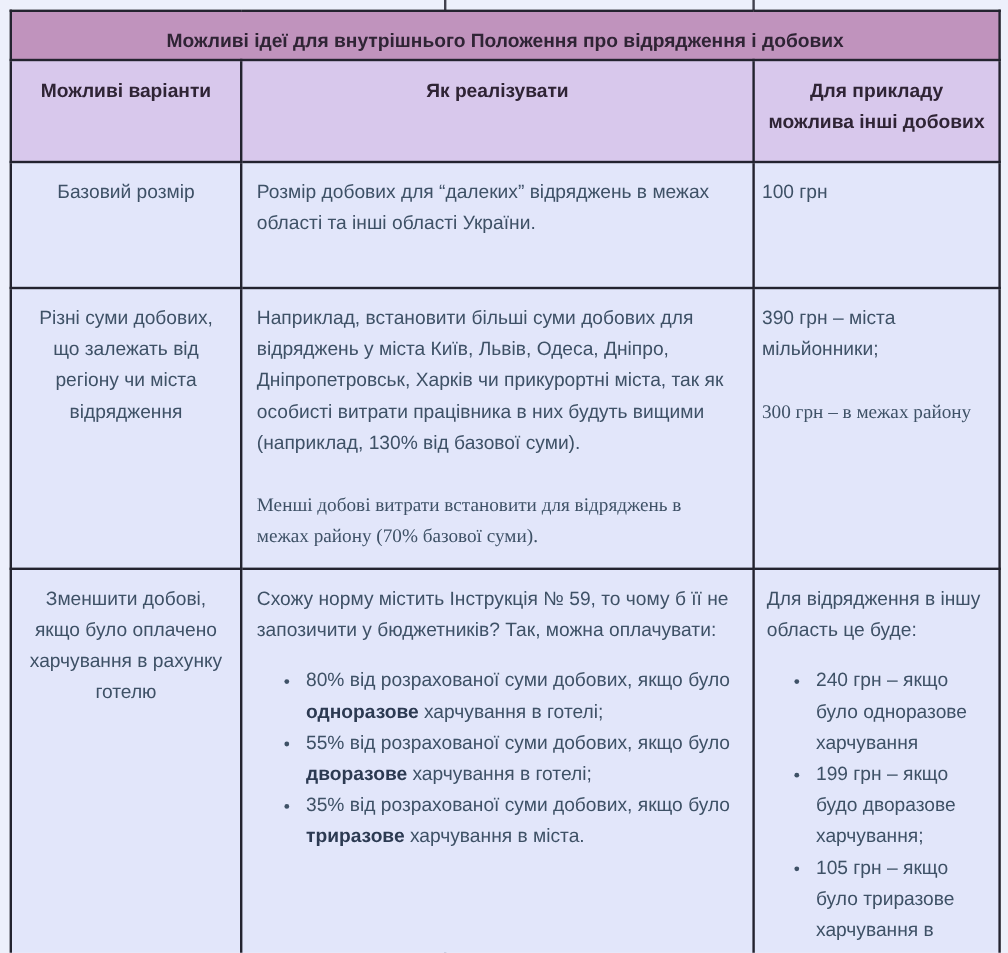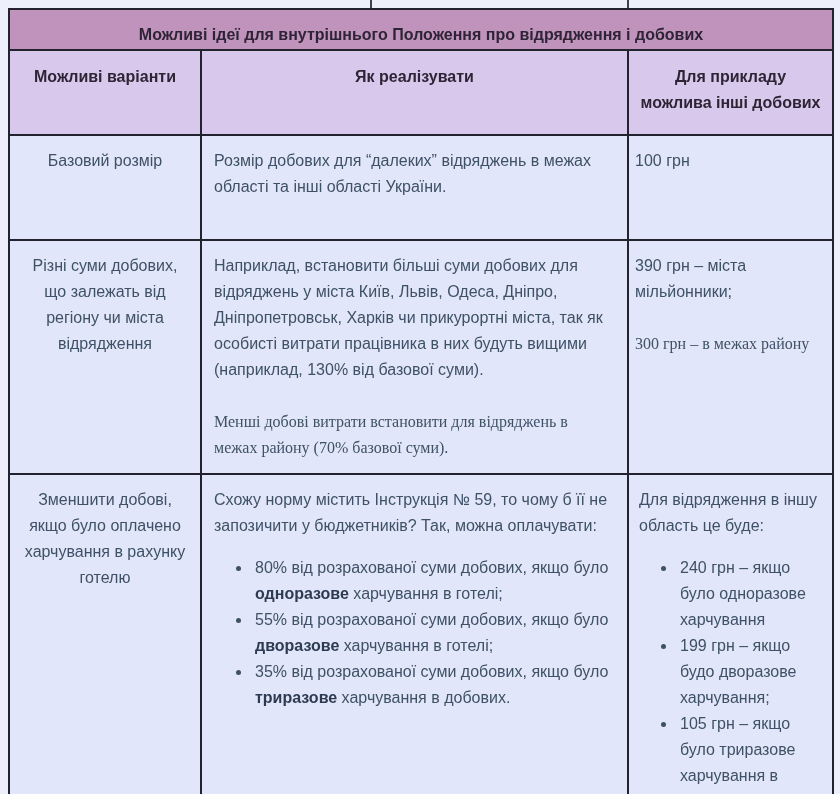--- a/index.html
+++ b/index.html
@@ -107,21 +107,21 @@
       </td>
     </tr>
 
     <tr class="body r3">
       <td class="c-variant">Зменшити добові, якщо було оплачено харчування в рахунку готелю</td>
       <td class="c-how">
         <p>Схожу норму містить Інструкція № 59, то чому б її не запозичити у бюджетників? Так,  можна оплачувати:</p>
         <ul>
           <li><span>80% від розрахованої суми добових, якщо було </span><b>одноразове</b><span> харчування в готелі;</span></li>
           <li><span>55% від розрахованої суми добових, якщо було </span><b>дворазове</b><span> харчування в готелі;</span></li>
-          <li><span>35% від розрахованої суми добових, якщо було </span><b>триразове</b><span> харчування в добових.</span></li>
+          <li><span>35% від розрахованої суми добових, якщо було </span><b>триразове</b><span> харчування в міста.</span></li>
         </ul>
       </td>
       <td class="c-amount left">
         <p>Для відрядження в іншу область це буде:</p>
         <ul>
           <li>240 грн – якщо було одноразове харчування</li>
           <li>199 грн – якщо будо дворазове харчування;</li>
           <li>105 грн – якщо було триразове харчування в готелі.</li>
         </ul>
       </td>

